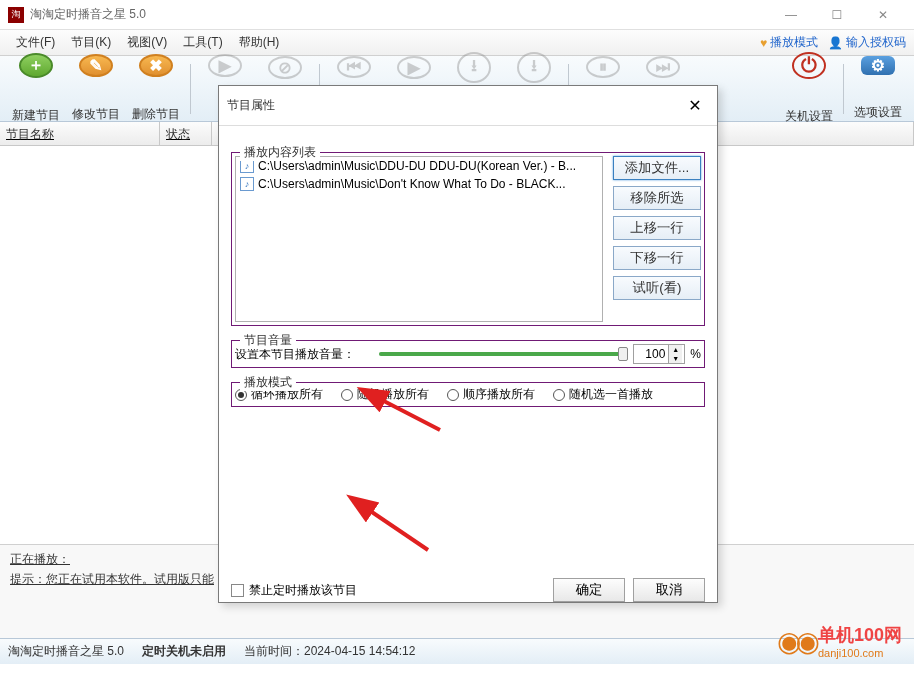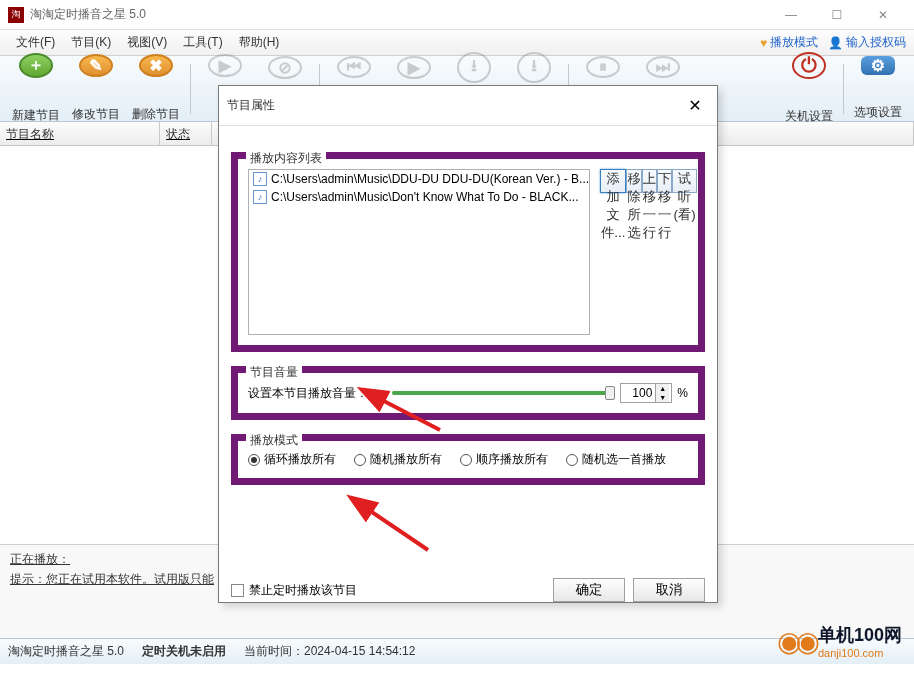--- a/index.html
+++ b/index.html
@@ -45,42 +45,42 @@
 .bottom-panel { height: 94px; border-top: 1px solid #d0d0d0; background: #f8f8f8; padding: 6px 10px; position: relative; }
 .bottom-panel .line { color: #333; margin-bottom: 3px; text-decoration: underline; }
 
 .status-bar { height: 26px; background: linear-gradient(#f8fbfd,#e3eef6); border-top: 1px solid #b8c8d8; display: flex; align-items: center; padding: 0 8px; color: #333; }
 .status-bar .sb-item { margin-right: 18px; }
 .status-bar .sb-bold { font-weight: bold; }
 
 
 .watermark { position: absolute; right: 12px; bottom: 28px; text-align: right; pointer-events: none; }
 .watermark .wm-icon { font-size: 28px; color: #e07a1a; letter-spacing: -6px; }
-.watermark .wm-text { color: #0f172a; font-size: 18px; font-weight: bold; }
+.watermark .wm-text { color: #ef4444; font-size: 18px; font-weight: bold; }
 .watermark .wm-sub { color: #e07a1a; font-size: 11px; }
 
 
 .dialog { position: absolute; left: 218px; top: 85px; width: 500px; height: 518px; background: #fff; border: 1px solid #7a7a7a; box-shadow: 4px 4px 8px rgba(0,0,0,0.15); z-index: 100; }
 .dlg-title { height: 40px; display: flex; align-items: center; padding: 0 8px; border-bottom: 1px solid #ddd; }
 .dlg-title .dlg-title-text { flex: 1; color: #333; }
 .dlg-title .dlg-close { width: 28px; height: 28px; display: flex; align-items: center; justify-content: center; font-size: 16px; cursor: pointer; }
 .dlg-body { padding: 8px 12px 12px 12px; height: calc(100% - 28px); display: flex; flex-direction: column; }
 
 .dlg-tabs { display: flex; border-bottom: 1px solid #c8c8c8; }
 .dlg-tab { padding: 5px 12px; border: 1px solid transparent; border-bottom: none; color: #333; cursor: pointer; position: relative; top: 1px; }
 .dlg-tab.active { background: #fff; border-color: #c8c8c8; border-bottom: 1px solid #fff; }
 
-.fieldset { border: 7px solid #701a75; padding: 10px; margin-top: 14px; position: relative; }
+.fieldset { border: 1px solid #701a75; padding: 3px; margin-top: 14px; position: relative; }
 .fieldset .legend { position: absolute; top: -9px; left: 8px; background: #fff; padding: 0 4px; color: #333; }
 
 .playlist-box { display: flex; }
 .file-list { flex: 1; height: 166px; border: 1px solid #b0b0b0; background: #fff; overflow: auto; }
 .file-row { display: flex; align-items: center; padding: 2px 4px; white-space: nowrap; overflow: hidden; text-overflow: ellipsis; }
 .file-row .file-icon { width: 14px; height: 14px; border: 1px solid #6a9ad0; background: #fff; margin-right: 4px; display: inline-flex; align-items: center; justify-content: center; color: #3a7ac0; font-size: 9px; flex-shrink: 0; }
-.pl-btns { width: 88px; margin-left: 10px; display: flex; }
+.pl-btns { width: 88px; margin-left: 10px; display: flex; flex-direction: column; }
 .pl-btn { height: 24px; margin-bottom: 6px; border: 1px solid #8aa8c8; background: linear-gradient(#f8fbfe,#e6eef6); color: #333; cursor: pointer; }
 .pl-btn.primary { border: 1px solid #3a80c0; box-shadow: 0 0 2px #5aa0e0; }
 
 .vol-row { display: flex; align-items: center; }
 .vol-label { margin-right: 14px; }
 .vol-slider { flex: 1; height: 18px; position: relative; margin: 0 10px; }
 .vol-track { position: absolute; left: 0; right: 0; top: 7px; height: 4px; background: #dcdcdc; border-radius: 2px; }
 .vol-fill { position: absolute; left: 0; width: 100%; top: 7px; height: 4px; background: #4aa84a; border-radius: 2px; }
 .vol-thumb { position: absolute; right: -5px; top: 2px; width: 10px; height: 14px; background: #f0f0f0; border: 1px solid #888; border-radius: 2px; }
 .vol-spin { width: 52px; height: 20px; border: 1px solid #a0a0a0; display: flex; align-items: center; }

